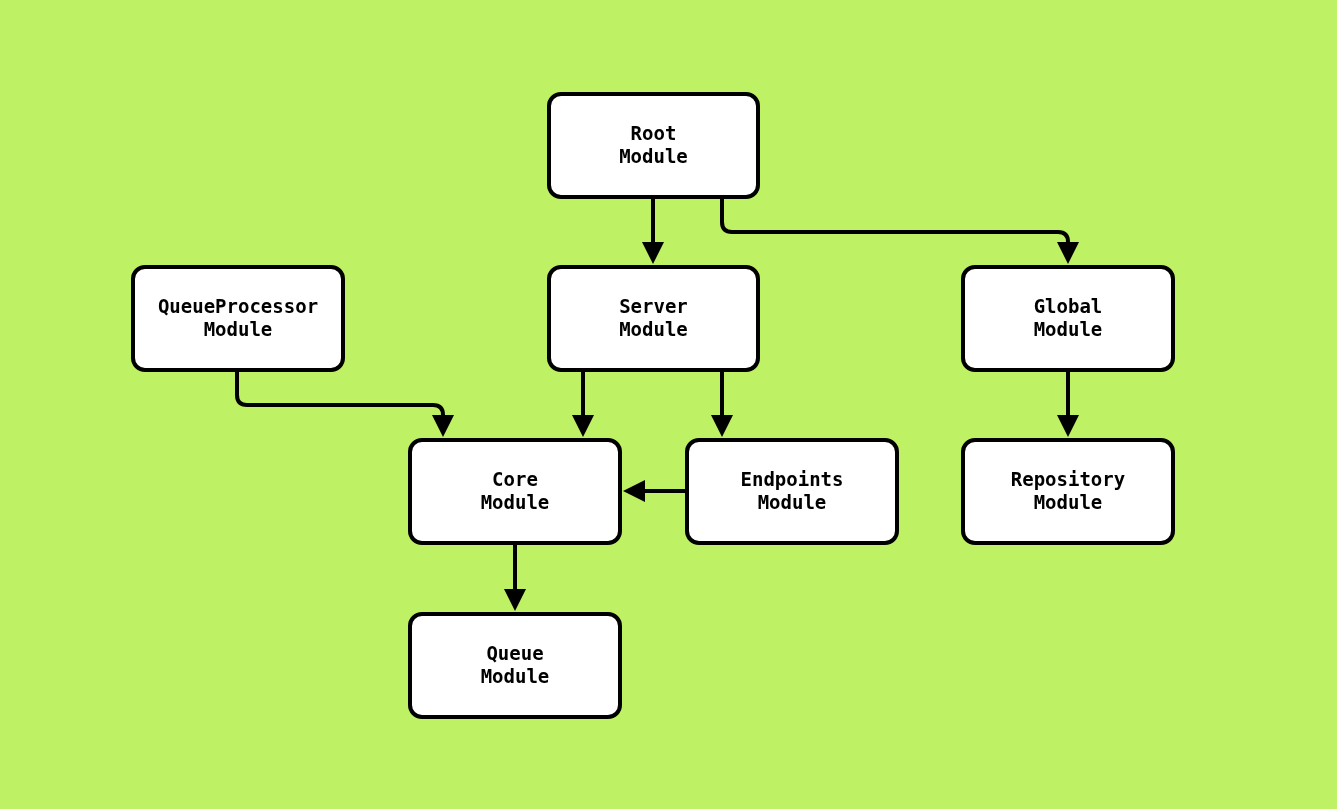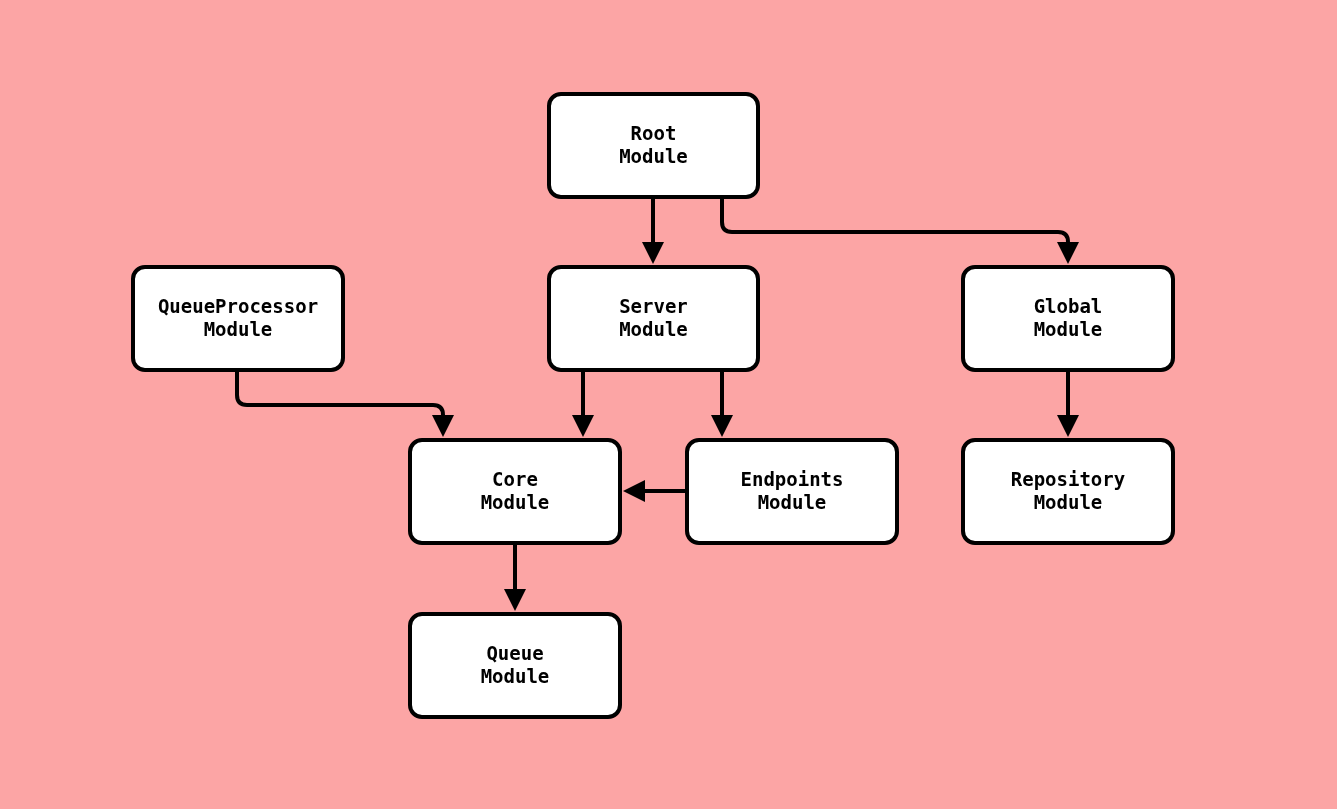--- a/index.html
+++ b/index.html
@@ -11,21 +11,21 @@
   body {
     width: 1337px;
     height: 809px;
     font-family: "DejaVu Sans Mono", "Liberation Mono", monospace;
     overflow: hidden;
   }
   #diagram-root {
     position: relative;
     width: 1337px;
     height: 809px;
-    background: #fca5a5;
+    background: #bef264;
     text-align: right;
   }
   svg#diagram-canvas {
     position: absolute;
     top: 0;
     left: 0;
     width: 1337px;
     height: 809px;
     display: block;
   }

